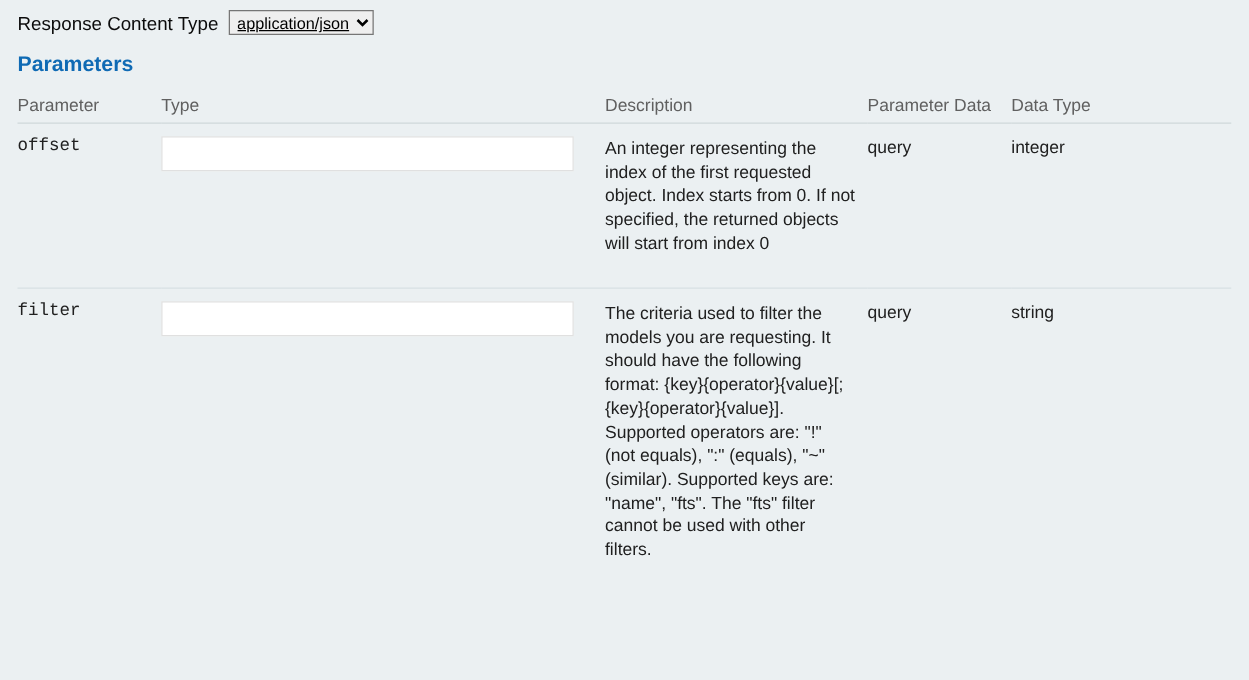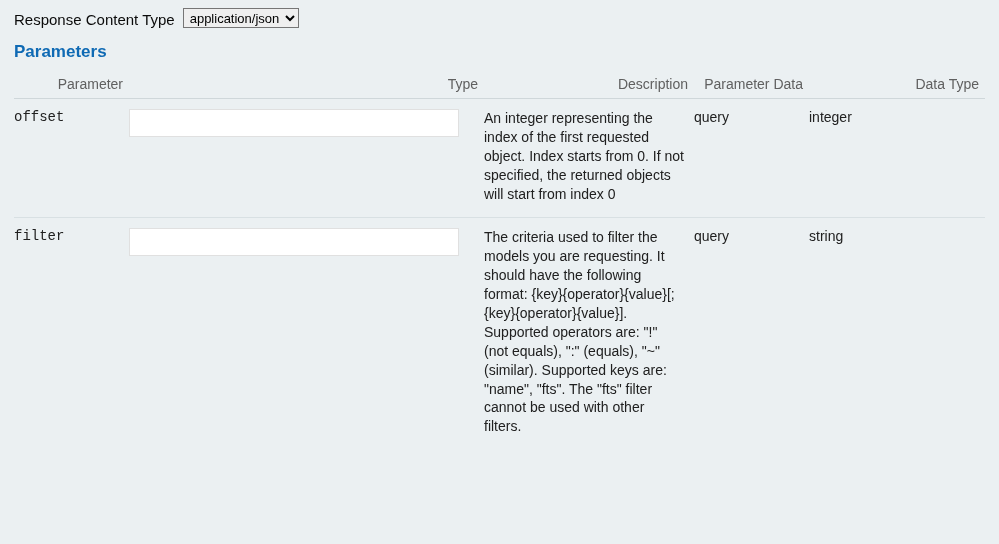--- a/index.html
+++ b/index.html
@@ -26,48 +26,49 @@
   .resp-label {
     font-size: 15px;
     color: #0b0b0b;
   }
   select.ct-select {
     font-size: 13px;
     padding: 1px 2px;
     border: 1px solid #767676;
     background: #efefef;
     height: 20px;
+    text-decoration: underline;
   }
   .section-heading {
     color: #0f6ab4;
     font-weight: 700;
     font-size: 17px;
     margin: 0 0 8px 0;
   }
   table.params {
     width: 100%;
     border-collapse: collapse;
     table-layout: fixed;
   }
   table.params col.c-param   { width: 115px; }
   table.params col.c-value   { width: 355px; }
   table.params col.c-desc    { width: 210px; }
   table.params col.c-ptype   { width: 115px; }
   table.params col.c-dtype   { width: auto; }
   table.params thead th {
-    text-align: right;
+    text-align: left;
     font-weight: 400;
     color: #606060;
     font-size: 14px;
     padding: 6px 6px 6px 0;
     border-bottom: 1px solid #cfd7da;
   }
   table.params tbody td {
     vertical-align: top;
-    padding: 10px 10px 14px 0;
+    padding: 10px 10px 27px 0;
     border-bottom: 1px solid #d8e0e3;
     font-size: 14px;
     color: #202020;
   }
   table.params tbody tr.last td {
     border-bottom: none;
   }
   td.param-name {
     font-family: Menlo, Consolas, "Courier New", monospace;
     font-size: 13px;

